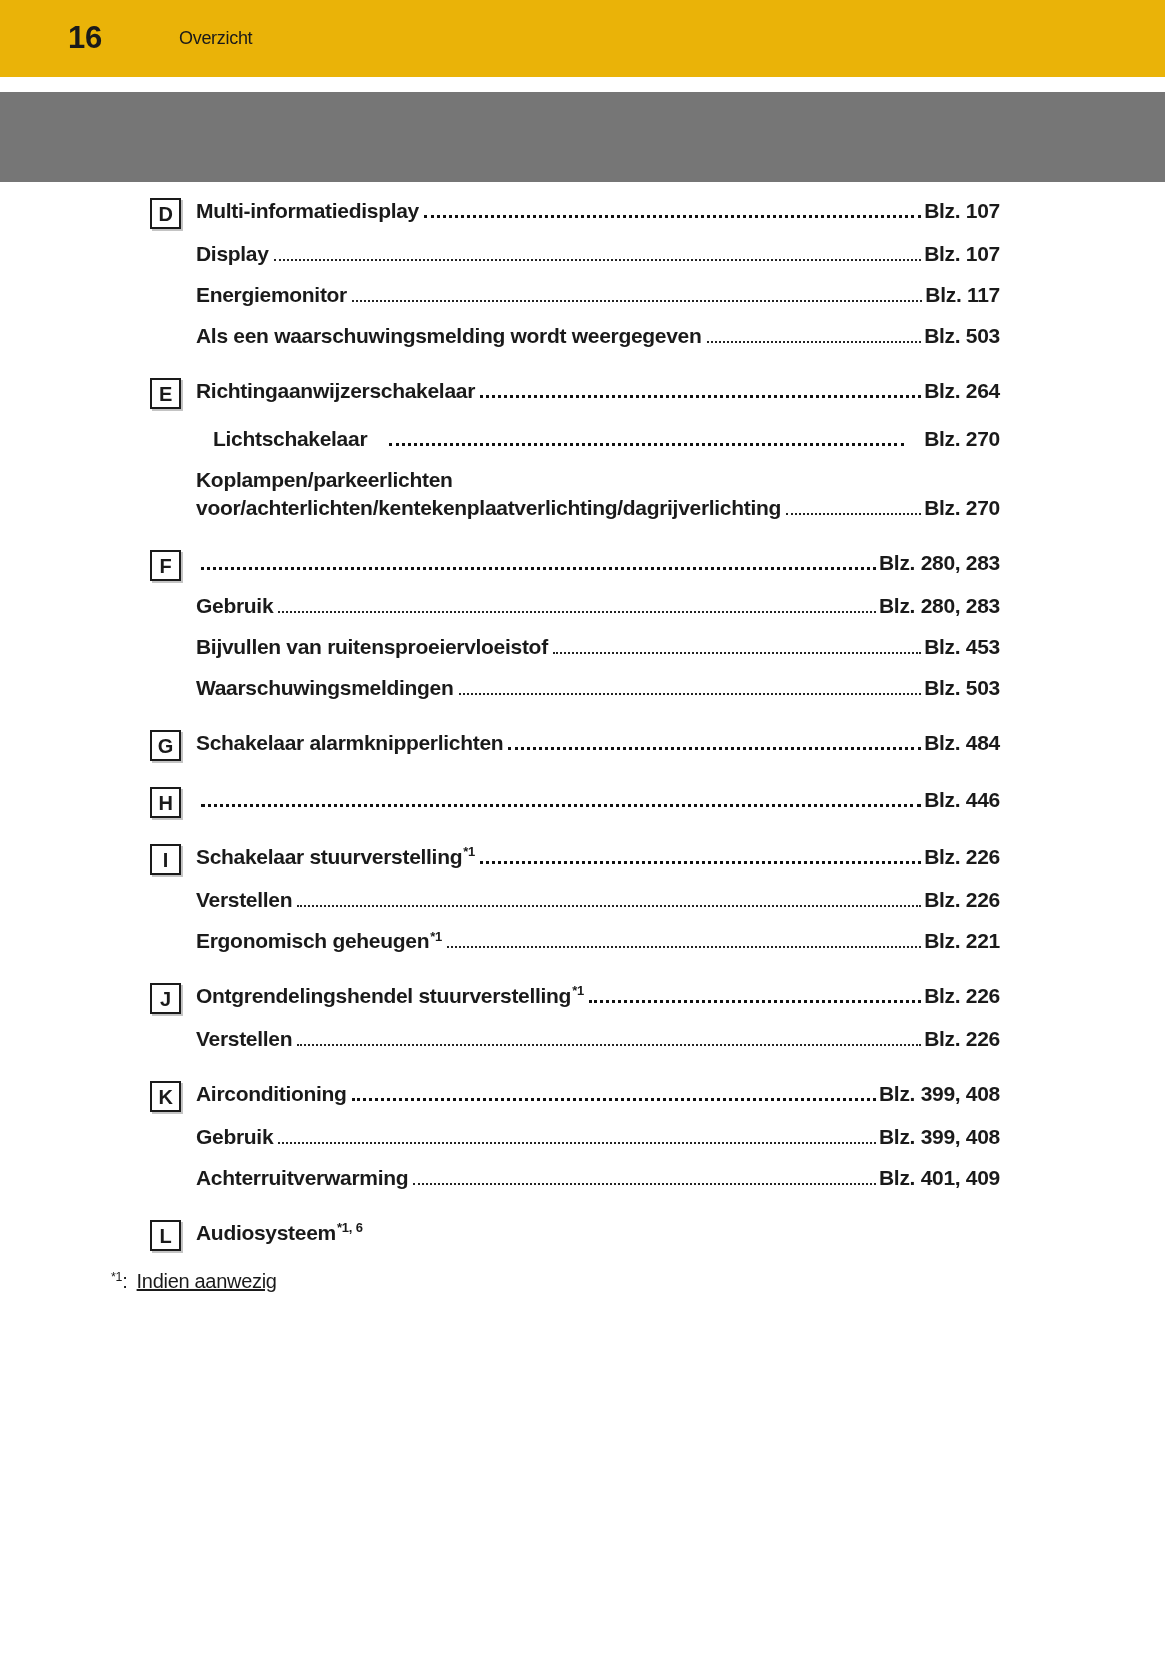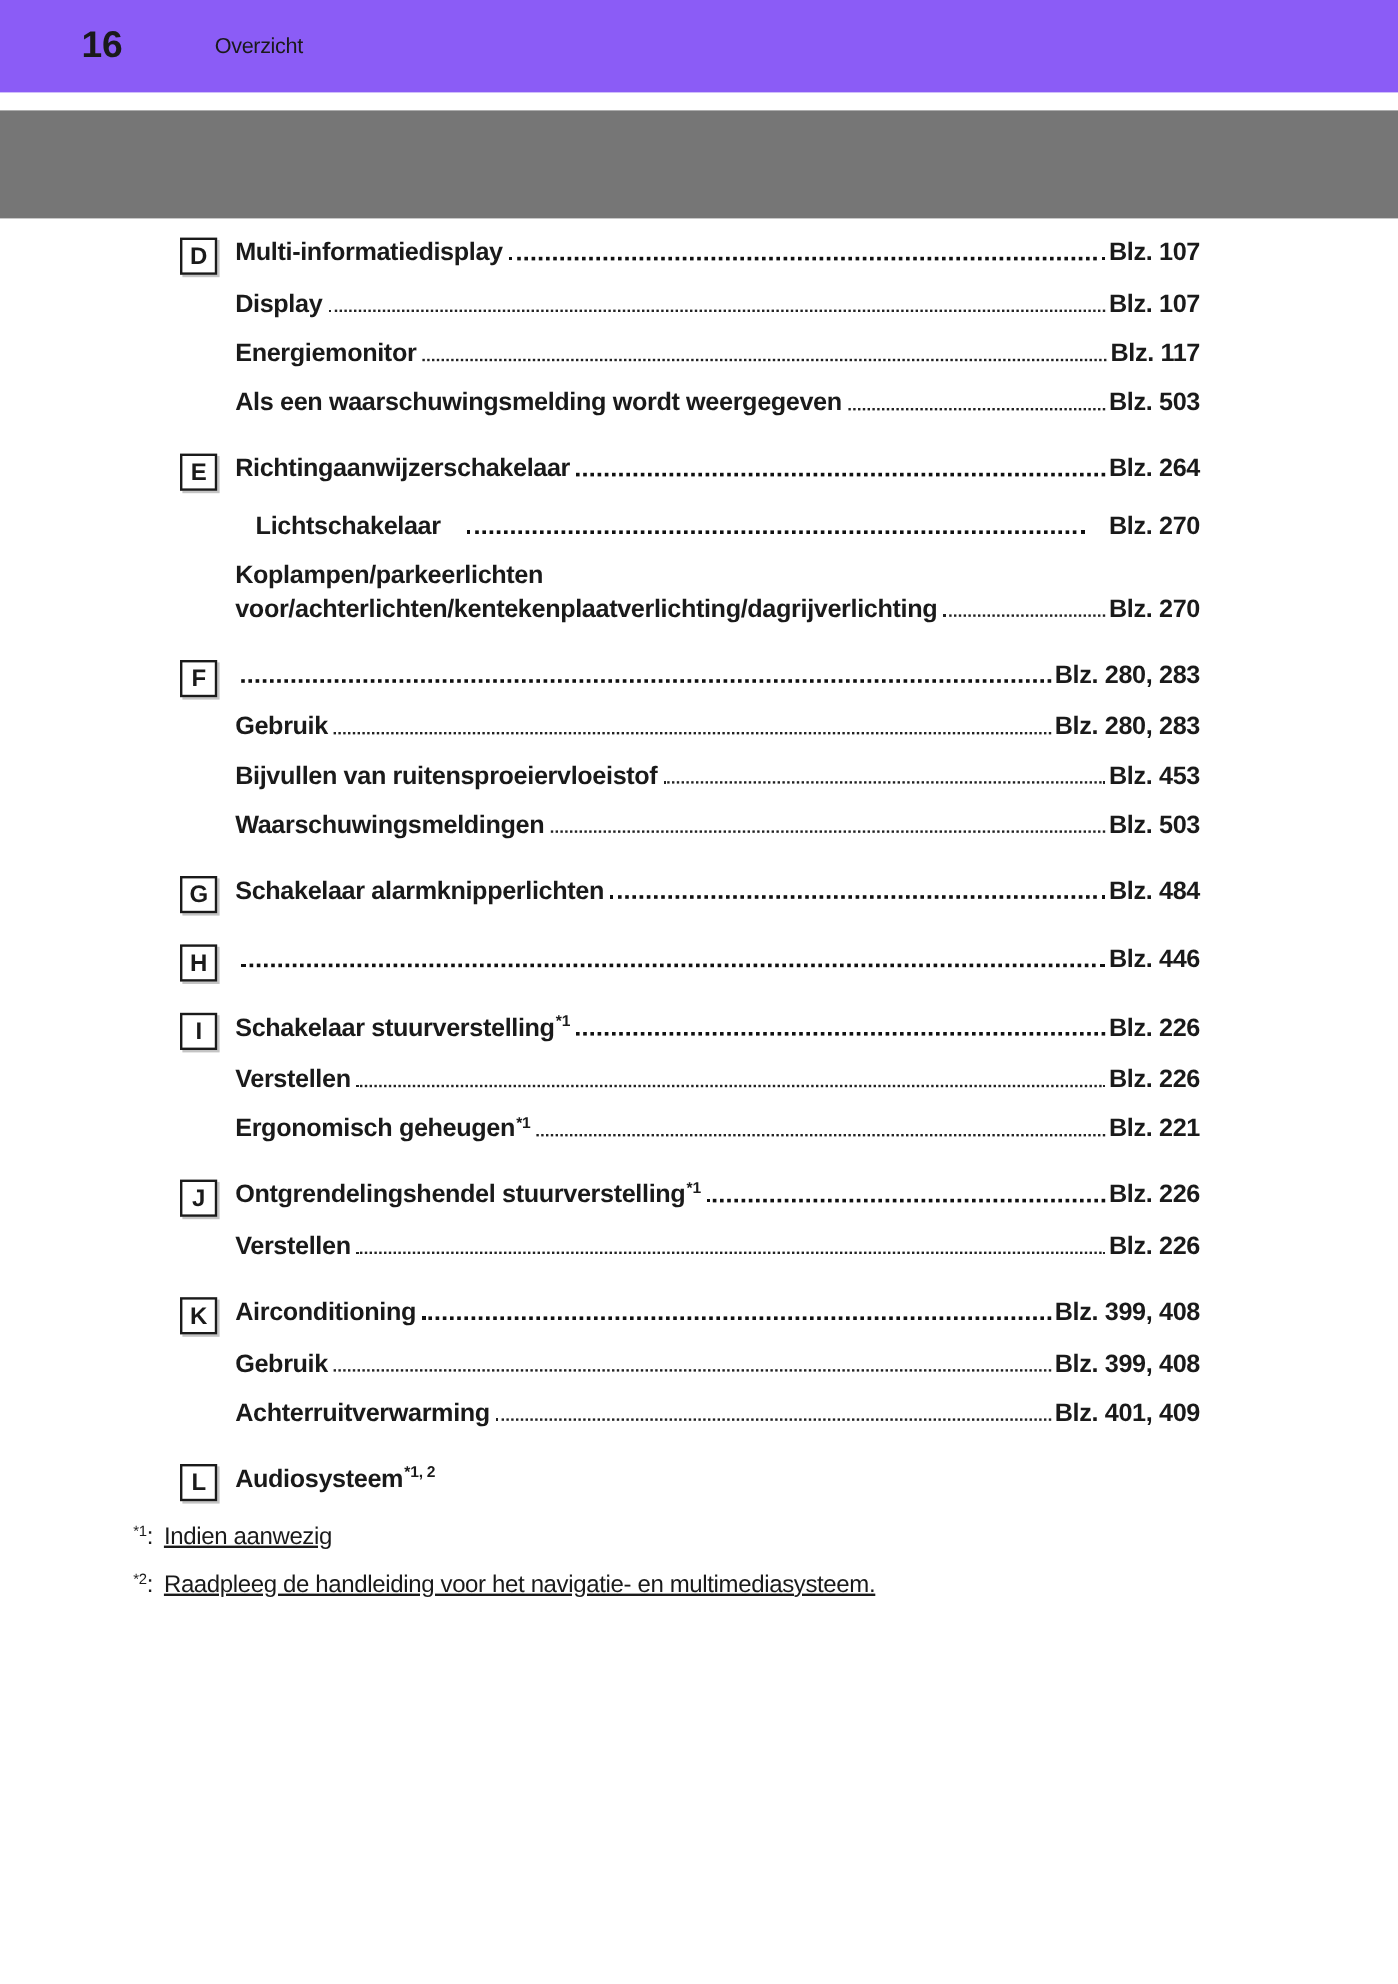--- a/index.html
+++ b/index.html
@@ -8,21 +8,21 @@
     background:#ffffff;
     font-family:"Liberation Sans", sans-serif;
     color:#1a1a1a;
     overflow:hidden;
     letter-spacing:-0.3px;
   }
   
   .page-header{
     position:relative;
     height:77px;
-    background:#8b5cf6;
+    background:#eab308;
   }
   .page-header .pagenum{
     position:absolute;left:68px;top:50%;
     transform:translateY(-54%);
     font-size:31px;font-weight:700;
   }
   .page-header .sectitle{
     position:absolute;left:179px;top:50%;
     transform:translateY(-52%);
     font-size:18px;font-weight:400;
@@ -229,20 +229,19 @@
       <span class="page-ref">Blz. 399, 408</span>
     </div>
     <div class="row sub">
       <span class="lettercell"></span>
       <span class="label">Achterruitverwarming</span>
       <span class="dots"></span>
       <span class="page-ref">Blz. 401, 409</span>
     </div>
     <div class="row main">
       <span class="lettercell"><span class="letterbox">L</span></span>
-      <span class="label">Audiosysteem<sup class="s">*1, 2</sup></span>
+      <span class="label">Audiosysteem<sup class="s">*1, 6</sup></span>
     </div>
   </main>
 
 <div class="footnotes">
     <div class="fn-row"><sup class="s">*1</sup>:<span class="fn-text">Indien aanwezig</span></div>
-    <div class="fn-row"><sup class="s">*2</sup>:<span class="fn-text">Raadpleeg de handleiding voor het navigatie- en multimediasysteem.</span></div>
   </div>
 
 </body></html>

